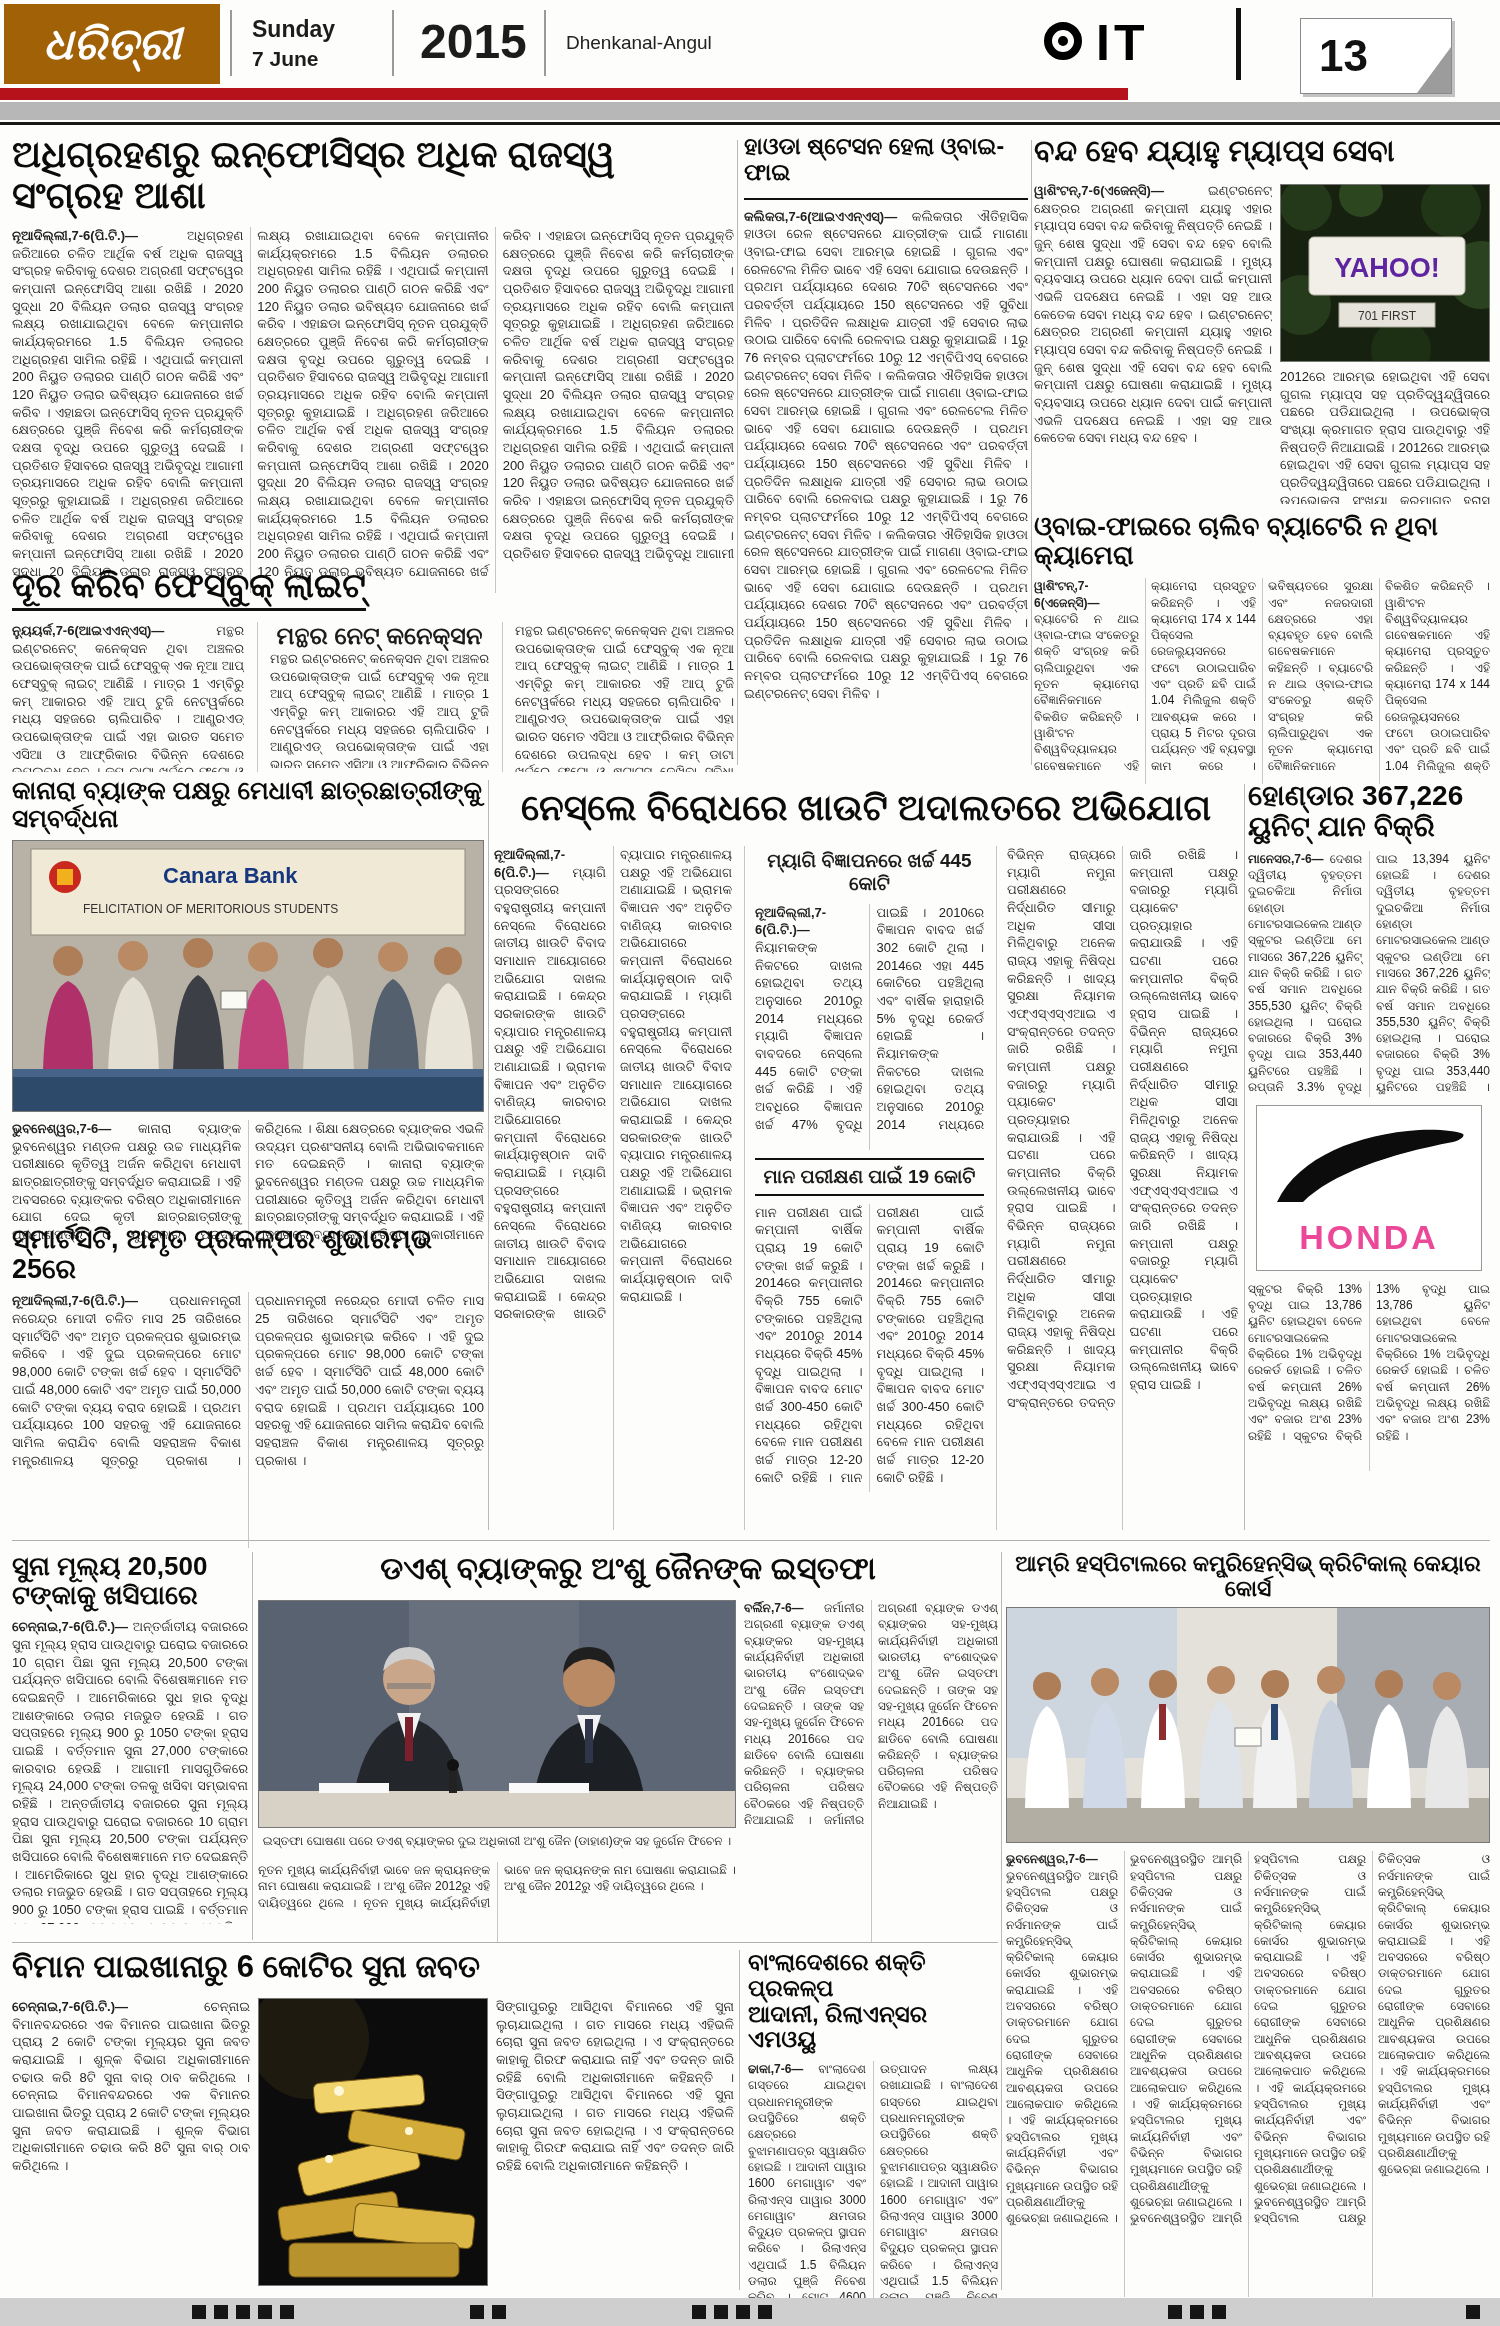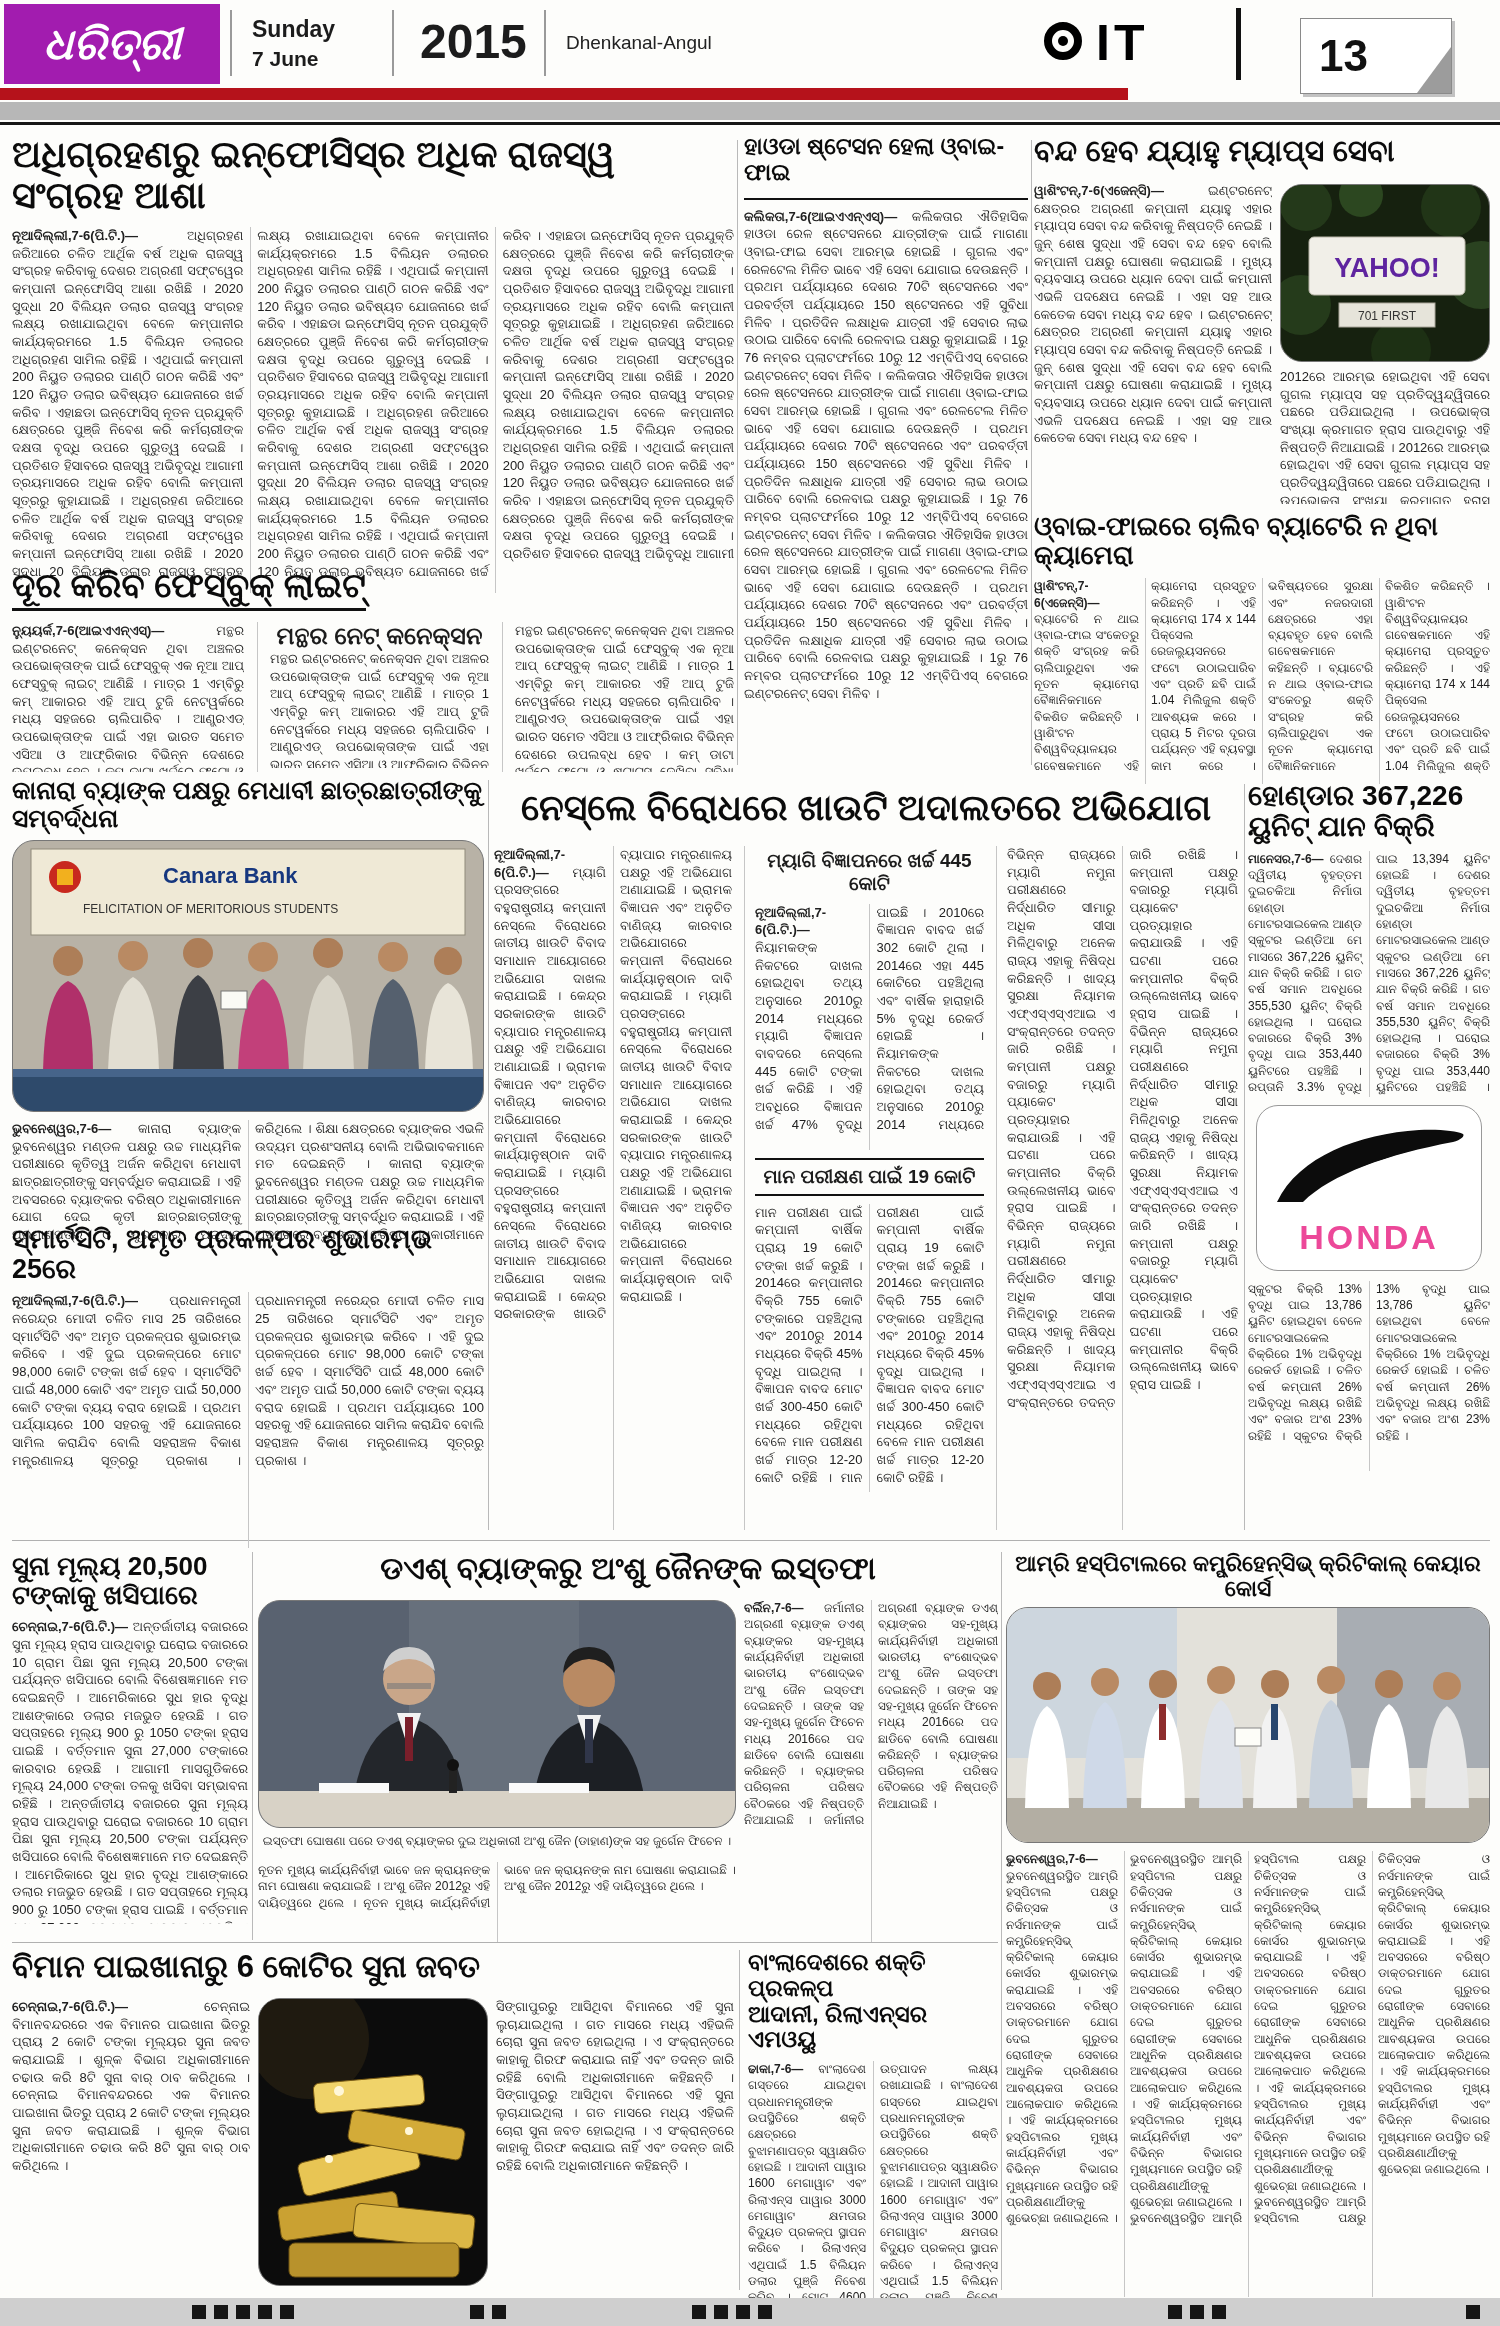--- a/index.html
+++ b/index.html
@@ -11,23 +11,23 @@
   }
   .abs { position:absolute; }
   .hd { font-weight:800; color:#0b0b0b; line-height:1.12; letter-spacing:0; }
   .bd { font-size:13px; line-height:1.36; text-align:justify; color:#202020; overflow:hidden; }
   .bd .dl { font-weight:bold; }
   .c2 { column-count:2; column-gap:14px; column-rule:1px solid #c6c6c6; }
   .c3 { column-count:3; column-gap:14px; column-rule:1px solid #c6c6c6; }
   .c4 { column-count:4; column-gap:12px; column-rule:1px solid #c6c6c6; }
   .vr { position:absolute; width:1px; background:#b9b9b9; }
   .hrule { position:absolute; height:1px; background:#b0b0b0; }
-  figure { margin:0;border-radius:22px; }
-  
-  #logo-box { left:4px; top:4px; width:216px; height:80px; background:#a21caf;
+  figure { margin:0; }
+  
+  #logo-box { left:4px; top:4px; width:216px; height:80px; background:#a16207;
     display:flex; align-items:center; justify-content:center; }
   #logo-box span { color:#fff; font-size:44px; font-weight:800; font-style:italic; }
   .mast-sep { position:absolute; top:10px; width:2px; height:66px; background:#9a9a9a; }
   #red-bar { left:0; top:88px; width:1128px; height:12px; background:#b5121b; }
   #gray-bar { left:0; top:102px; width:1500px; height:18px; background:#b7b7b7; }
   #black-line { left:0; top:122px; width:1500px; height:3px; background:#161616; }
   #it-ring { left:1044px; top:22px; width:38px; height:38px; border:8px solid #000; border-radius:50%;
     display:flex; align-items:center; justify-content:center; }
   #it-ring i { width:10px; height:10px; background:#000; border-radius:50%; }
   #it-text { left:1096px; top:14px; font-size:50px; font-weight:800; letter-spacing:4px; color:#000; }

